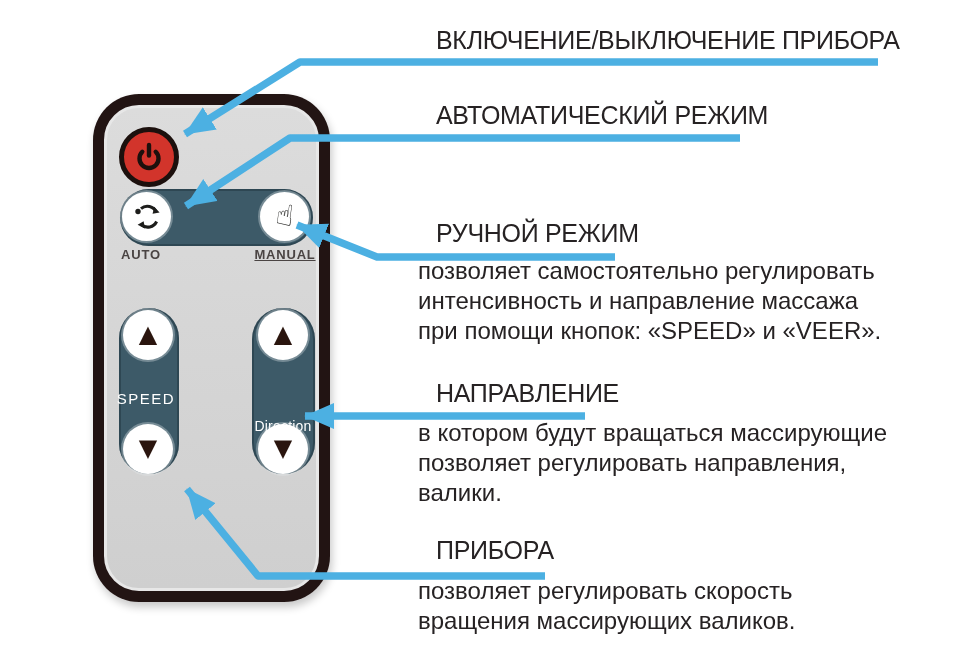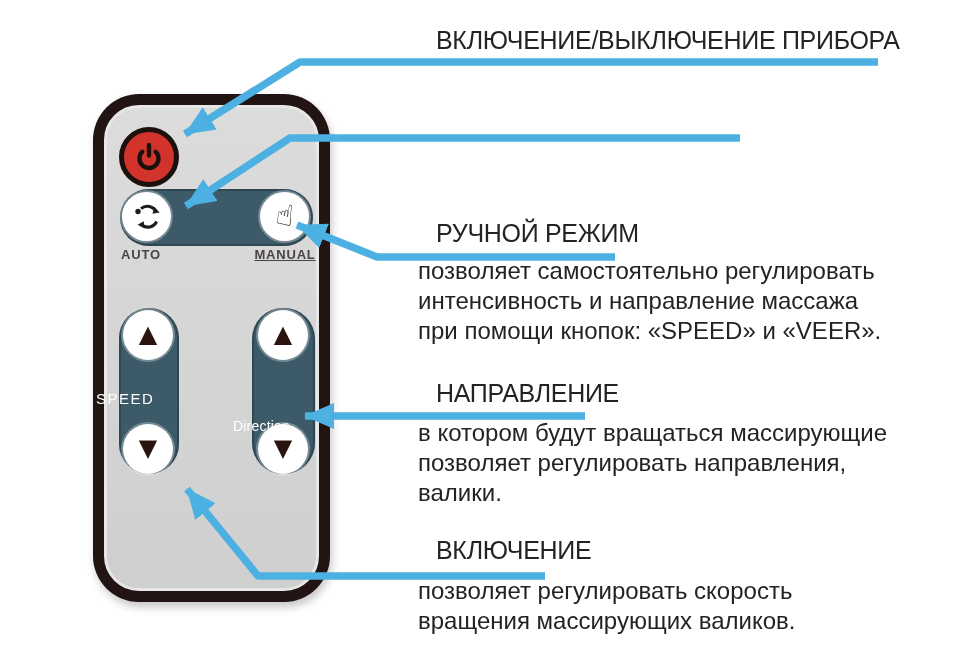--- a/index.html
+++ b/index.html
@@ -53,21 +53,21 @@
               transform:rotate(8deg);margin-top:-2px;}
   .v-pill{position:absolute;top:308px;width:60px;height:166px;border-radius:31px;
           background:var(--pill-teal);z-index:4;box-shadow:inset 0 0 0 2px rgba(20,38,46,0.35);}
   .pill-speed{left:119px;}
   .pill-direction{left:252px;width:63px;}
   .btn-speed-up{left:123px;top:310px;width:50px;height:50px;}
   .btn-speed-down{left:123px;top:424px;width:50px;height:50px;}
   .btn-dir-up{left:258px;top:310px;width:50px;height:50px;}
   .btn-dir-down{left:258px;top:424px;width:50px;height:50px;}
   .tri{font-family:"DejaVu Sans", sans-serif;font-size:24px;line-height:1;color:#2a150e;margin-top:-2px;}
-  .pill-label{position:absolute;width:100px;top:390px;text-align:left;color:var(--pill-label);
+  .pill-label{position:absolute;width:100px;top:390px;text-align:center;color:var(--pill-label);
               z-index:5;font-weight:400;}
   .label-speed{left:96px;font-size:15px;letter-spacing:1.5px;}
   .label-direction{left:233px;font-size:14px;letter-spacing:0.2px;margin-top:28px;}
   .icon-svg{display:block;}
 </style>
 </head>
 <body>
 
 <div class="stage">
 
@@ -118,36 +118,37 @@
   <div class="round-btn btn-dir-up">
     <span class="tri">▲</span>
   </div>
   <div class="round-btn btn-dir-down">
     <span class="tri">▼</span>
   </div>
   <div class="pill-label label-direction">Direction</div>
 
   <div class="ann-h" style="top:28px">ВКЛЮЧЕНИЕ/ВЫКЛЮЧЕНИЕ ПРИБОРА</div>
 
+  <div class="ann-h" style="top:103px">АВТОМАТИЧЕСКИЙ РЕЖИМ</div>
 
   <div class="ann-h" style="top:221px">РУЧНОЙ РЕЖИМ</div>
   <div class="ann-b" style="top:256px">
     <div>позволяет самостоятельно регулировать</div>
     <div>интенсивность и направление массажа</div>
     <div>при помощи кнопок: «SPEED» и «VEER».</div>
   </div>
 
   <div class="ann-h" style="top:381px">НАПРАВЛЕНИЕ</div>
   <div class="ann-b" style="top:418px">
     <div>в котором будут вращаться массирующие</div>
     <div>позволяет регулировать направления,</div>
     <div>валики.</div>
   </div>
 
-  <div class="ann-h" style="top:538px">ВКЛЮЧЕНИЕ</div>
+  <div class="ann-h" style="top:538px">ПРИБОРА</div>
   <div class="ann-b" style="top:576px">
     <div>позволяет регулировать скорость</div>
     <div>вращения массирующих валиков.</div>
   </div>
 
   <svg class="arrows" viewBox="0 0 956 648">
     <defs>
       <marker id="ah" markerWidth="5" markerHeight="4" refX="3.9" refY="1.75" orient="auto" markerUnits="strokeWidth">
         <path class="arrow-head-shape" d="M0,0 L4,1.75 L0,3.5 Z"></path>
       </marker>

